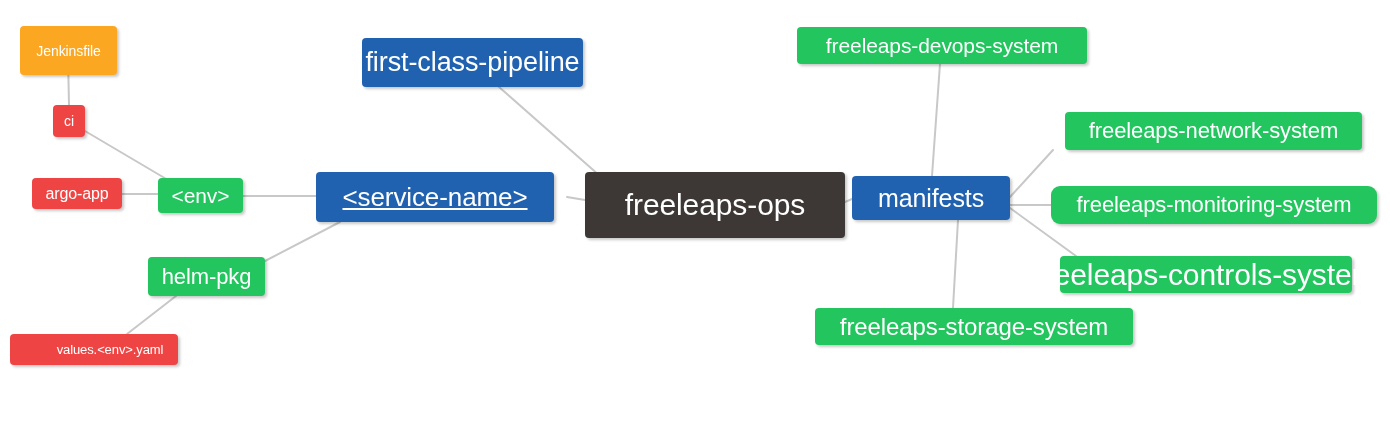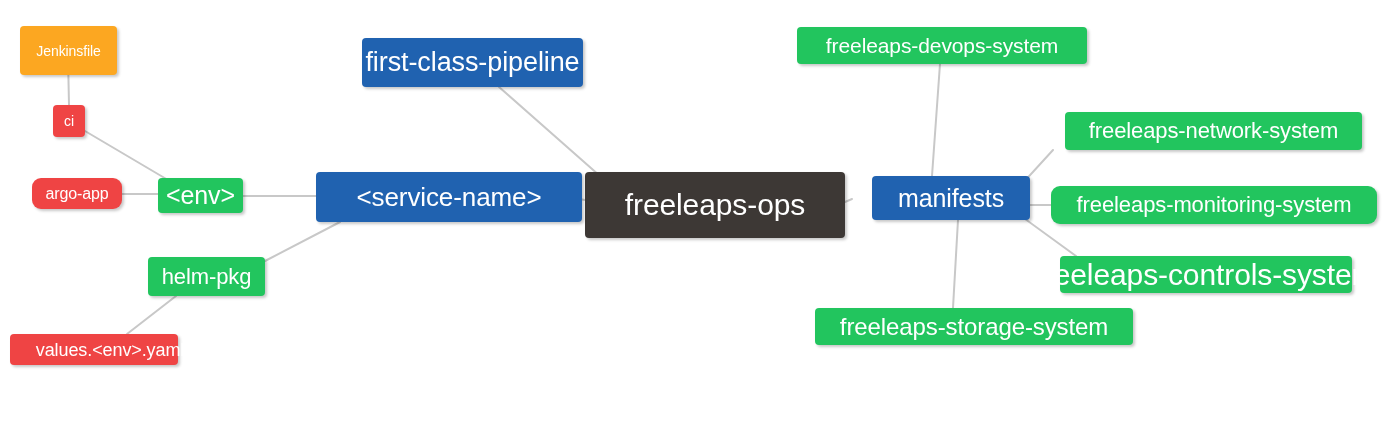--- a/index.html
+++ b/index.html
@@ -67,45 +67,45 @@
       <line x1="932" y1="176" x2="940" y2="64" stroke="#c8c8c8" stroke-width="2" stroke-linecap="round"></line>
       <line x1="1010" y1="197" x2="1053" y2="150" stroke="#c8c8c8" stroke-width="2" stroke-linecap="round"></line>
       <line x1="1010" y1="205" x2="1051" y2="205" stroke="#c8c8c8" stroke-width="2" stroke-linecap="round"></line>
       <line x1="1010" y1="208" x2="1076" y2="256" stroke="#c8c8c8" stroke-width="2" stroke-linecap="round"></line>
       <line x1="958" y1="220" x2="953" y2="308" stroke="#c8c8c8" stroke-width="2" stroke-linecap="round"></line>
     </svg>
   <div id="node-layer">
       <div class="node c-dark" style="left: 585px; top: 172px; width: 260px; height: 66px; font-size: 30px;">
         <span>freeleaps-ops</span>
       </div>
-      <div class="node c-blue" style="left: 316px; top: 172px; width: 266px; height: 50px; font-size: 26px;">
+      <div class="node c-blue" style="left: 316px; top: 172px; width: 238px; height: 50px; font-size: 26px; text-decoration: underline;">
         <span>&lt;service-name&gt;</span>
       </div>
       <div class="node c-blue" style="left: 315px; top: 38px; width: 221px; height: 49px; font-size: 27px; margin-left: 47px;">
         <span>first-class-pipeline</span>
       </div>
-      <div class="node c-blue" style="left: 852px; top: 176px; width: 158px; height: 44px; font-size: 25px; margin-left: 20px;">
+      <div class="node c-blue" style="left: 852px; top: 176px; width: 158px; height: 44px; font-size: 25px;">
         <span>manifests</span>
       </div>
-      <div class="node c-green" style="left: 158px; top: 178px; width: 85px; height: 35px; font-size: 25px;">
+      <div class="node c-green" style="left: 158px; top: 178px; width: 85px; height: 35px; font-size: 21px;">
         <span>&lt;env&gt;</span>
       </div>
       <div class="node c-green" style="left: 148px; top: 257px; width: 117px; height: 39px; font-size: 22px;">
         <span>helm-pkg</span>
       </div>
       <div class="node c-red" style="left: 53px; top: 105px; width: 32px; height: 32px; font-size: 14px;">
         <span>ci</span>
       </div>
       <div class="node c-orange" style="left: 20px; top: 26px; width: 97px; height: 49px; font-size: 14px;">
         <span>Jenkinsfile</span>
       </div>
-      <div class="node c-red" style="left: 32px; top: 178px; width: 90px; height: 31px; font-size: 16px; border-radius: 9px;">
+      <div class="node c-red" style="left: 32px; top: 178px; width: 90px; height: 31px; font-size: 16px;">
         <span>argo-app</span>
       </div>
-      <div class="node c-red" style="left: 10px; top: 334px; width: 168px; height: 31px; font-size: 18px; padding-left: 32px;">
+      <div class="node c-red" style="left: 10px; top: 334px; width: 168px; height: 31px; font-size: 13px; padding-left: 32px;">
         <span>values.&lt;env&gt;.yaml</span>
       </div>
       <div class="node c-green" style="left: 797px; top: 27px; width: 290px; height: 37px; font-size: 21px; justify-content: center;">
         <span>freeleaps-devops-system</span>
       </div>
       <div class="node c-green" style="left: 1053px; top: 112px; width: 297px; height: 38px; font-size: 22px; margin-left: 12px;">
         <span>freeleaps-network-system</span>
       </div>
       <div class="node c-green" style="left: 1051px; top: 186px; width: 326px; height: 38px; font-size: 22px; border-radius: 9px;">
         <span>freeleaps-monitoring-system</span>

